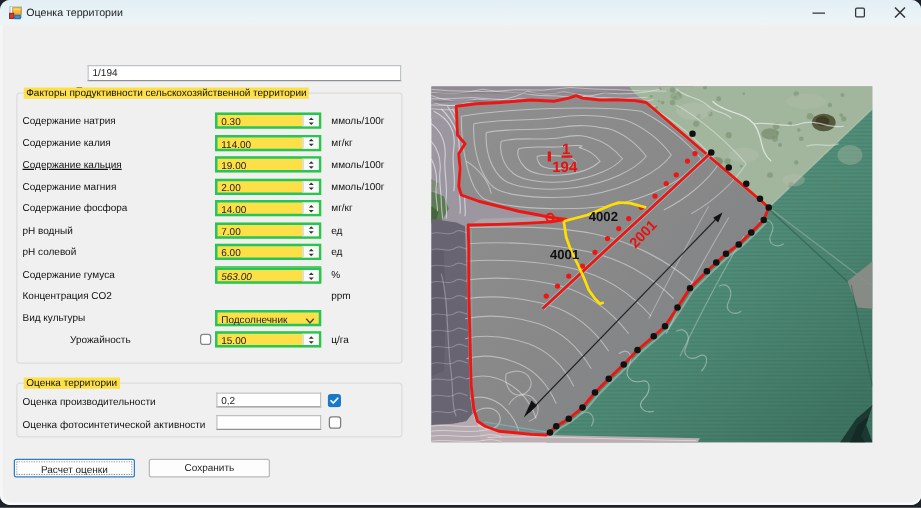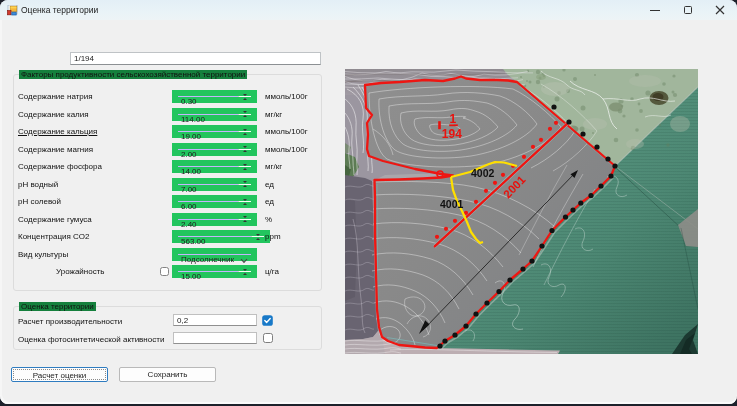--- a/index.html
+++ b/index.html
@@ -1,27 +1,27 @@
 <!DOCTYPE html>
 <html><head><meta charset="utf-8">
 <style>
 html,body{margin:0;padding:0;width:737px;height:406px;background:#1d212b;overflow:hidden;}
 *{box-sizing:border-box;font-family:"Liberation Sans",sans-serif;}
 #win{position:absolute;left:0;top:0;width:737px;height:404px;background:#f0f0f0;border-radius:8px;overflow:hidden;box-shadow:inset 0 1px 0 rgba(130,140,155,0.45), inset 0 -2px 0 #fafafa, inset 2px -2px 0 rgba(250,250,250,0.6);}
 #titlebar{position:absolute;left:0;top:0;width:737px;height:20px;background:linear-gradient(180deg,#e3eff6 0%,#e9f3f7 60%,#edf4f6 100%);}
 #title{position:absolute;left:21px;top:0;height:20px;line-height:21px;font-size:8.5px;color:#1b1b1b;}
 .lbl{position:absolute;font-size:8px;color:#111;white-space:nowrap;}
 .inp{position:absolute;background:#fff;border:1px solid #bfc3c6;border-bottom-color:#8c9093;font-size:8px;color:#222;padding:0 0 0 3px;line-height:11px;}
-.num{position:absolute;background:#c4b5fd;border:6px solid #22c55e;font-size:8px;color:#222;height:13px;}
+.num{position:absolute;background:#fde047;border:2px solid #22c55e;font-size:8px;color:#222;height:13px;}
 .num .v{position:absolute;left:3px;top:1px;line-height:10px;}
 .num .sp{position:absolute;right:0px;top:0px;bottom:0px;width:13px;border-left:1px solid #d4d4d4;background:#fafafa;}
 .num .sp:before{content:"";position:absolute;left:3.5px;top:1.5px;border-left:2.5px solid transparent;border-right:2.5px solid transparent;border-bottom:2.8px solid #333;}
 .num .sp:after{content:"";position:absolute;left:3.5px;bottom:1.5px;border-left:2.5px solid transparent;border-right:2.5px solid transparent;border-top:2.8px solid #333;}
 .grp{position:absolute;border:1px solid #dcdcdc;border-radius:3px;}
-.grplbl{position:absolute;top:-5px;left:5px;background:#15803d;padding:0 2px;font-size:8px;color:#111;white-space:nowrap;}
+.grplbl{position:absolute;top:-5px;left:5px;background:#fde047;padding:0 2px;font-size:8px;color:#111;white-space:nowrap;}
 .btn{position:absolute;height:15px;background:#fdfdfd;border:1px solid #b9b9b9;border-radius:2px;font-size:8px;color:#222;text-align:center;line-height:13px;}
 .cb{position:absolute;width:10px;height:10px;border:1px solid #848484;border-radius:2.5px;background:#fff;}
 </style></head>
 <body>
 <div id="win">
  <div id="titlebar"></div>
  <svg id="appicon" style="position:absolute;left:7px;top:5px" width="11" height="11" viewBox="0 0 11 11">
    <rect x="1" y="0" width="9" height="9" fill="#fdfdfd" stroke="#9db3c8" stroke-width="0.8"></rect>
    <rect x="3.2" y="1.2" width="6.6" height="5.2" fill="#f6b73c" stroke="#b98a1d" stroke-width="0.7"></rect>
    <rect x="3.6" y="1.6" width="5.8" height="1.8" fill="#ffd34e"></rect>
@@ -85,21 +85,21 @@
         <span class="sp"></span>
       </div>
 <div class="lbl" style="left:265px;top:197.0px;">ед</div>
 <div class="lbl" style="left:18px;top:214.5px;">Содержание гумуса</div>
 <div class="num" style="left:172px;top:212.5px;width:85px;">
         <span class="v">2.40</span>
         <span class="sp"></span>
       </div>
 <div class="lbl" style="left:265px;top:214.5px;">%</div>
 <div class="lbl" style="left:18px;top:232.0px;">Концентрация CO2</div>
-<div class="num" style="left:172px;top:230.0px;width:98px;">
+<div class="num" style="left:172px;top:214px;width:85px;font-style:italic;">
         <span class="v">563.00</span>
         <span class="sp"></span>
       </div>
 <div class="lbl" style="left:265px;top:232.0px;">ppm</div>
 <div class="lbl" style="left:18px;top:249.5px;">Вид культуры</div>
 <div class="num" style="left:172px;top:247.5px;width:85px;">
         <span class="v">Подсолнечник</span>
         <svg style="position:absolute;right:3px;top:4px" width="8" height="6" viewBox="0 0 8 6">
           <path d="M1 1 L4 4.4 L7 1" stroke="#444" stroke-width="1.1" fill="none"></path>
         </svg>
@@ -110,21 +110,21 @@
         <span class="sp"></span>
       </div>
 <div class="lbl" style="left:265px;top:267.0px;">ц/га</div>
 <div class="cb" style="left:160px;top:267.0px;width:9px;height:9px;"></div>
 
 </div>
 
  <div class="grp" style="left:13px;top:306px;width:309px;height:44px;">
    <div class="grplbl">Оценка территории</div>
  </div>
- <div class="lbl" style="left:18px;top:317px;">Расчет производительности</div>
+ <div class="lbl" style="left:18px;top:317px;">Оценка производительности</div>
  <div class="inp" style="left:173px;top:314px;width:84px;height:12px;border-color:#c0c0c0;border-bottom-color:#909090;">0,2</div>
  <svg style="position:absolute;left:262px;top:314.5px" width="11" height="11" viewBox="0 0 11 11">
       <rect x="0.2" y="0.2" width="10.6" height="10.6" rx="2.6" fill="#1879c8"></rect>
       <path d="M2.8 5.6 L4.6 7.4 L8.2 3.6" stroke="#fff" stroke-width="1.4" fill="none" stroke-linecap="round" stroke-linejoin="round"></path>
     </svg>
  <div class="lbl" style="left:18px;top:335px;">Оценка фотосинтетической активности</div>
  <div class="inp" style="left:173px;top:332px;width:84px;height:12px;border-color:#c0c0c0;border-bottom-color:#909090;"></div>
  <div class="cb" style="left:262.5px;top:332.5px;border-width:1.4px;border-color:#7e7e7e;"></div>
 
  <div class="btn" style="left:11px;top:367px;width:97px;border-color:#2f7cc0;">

